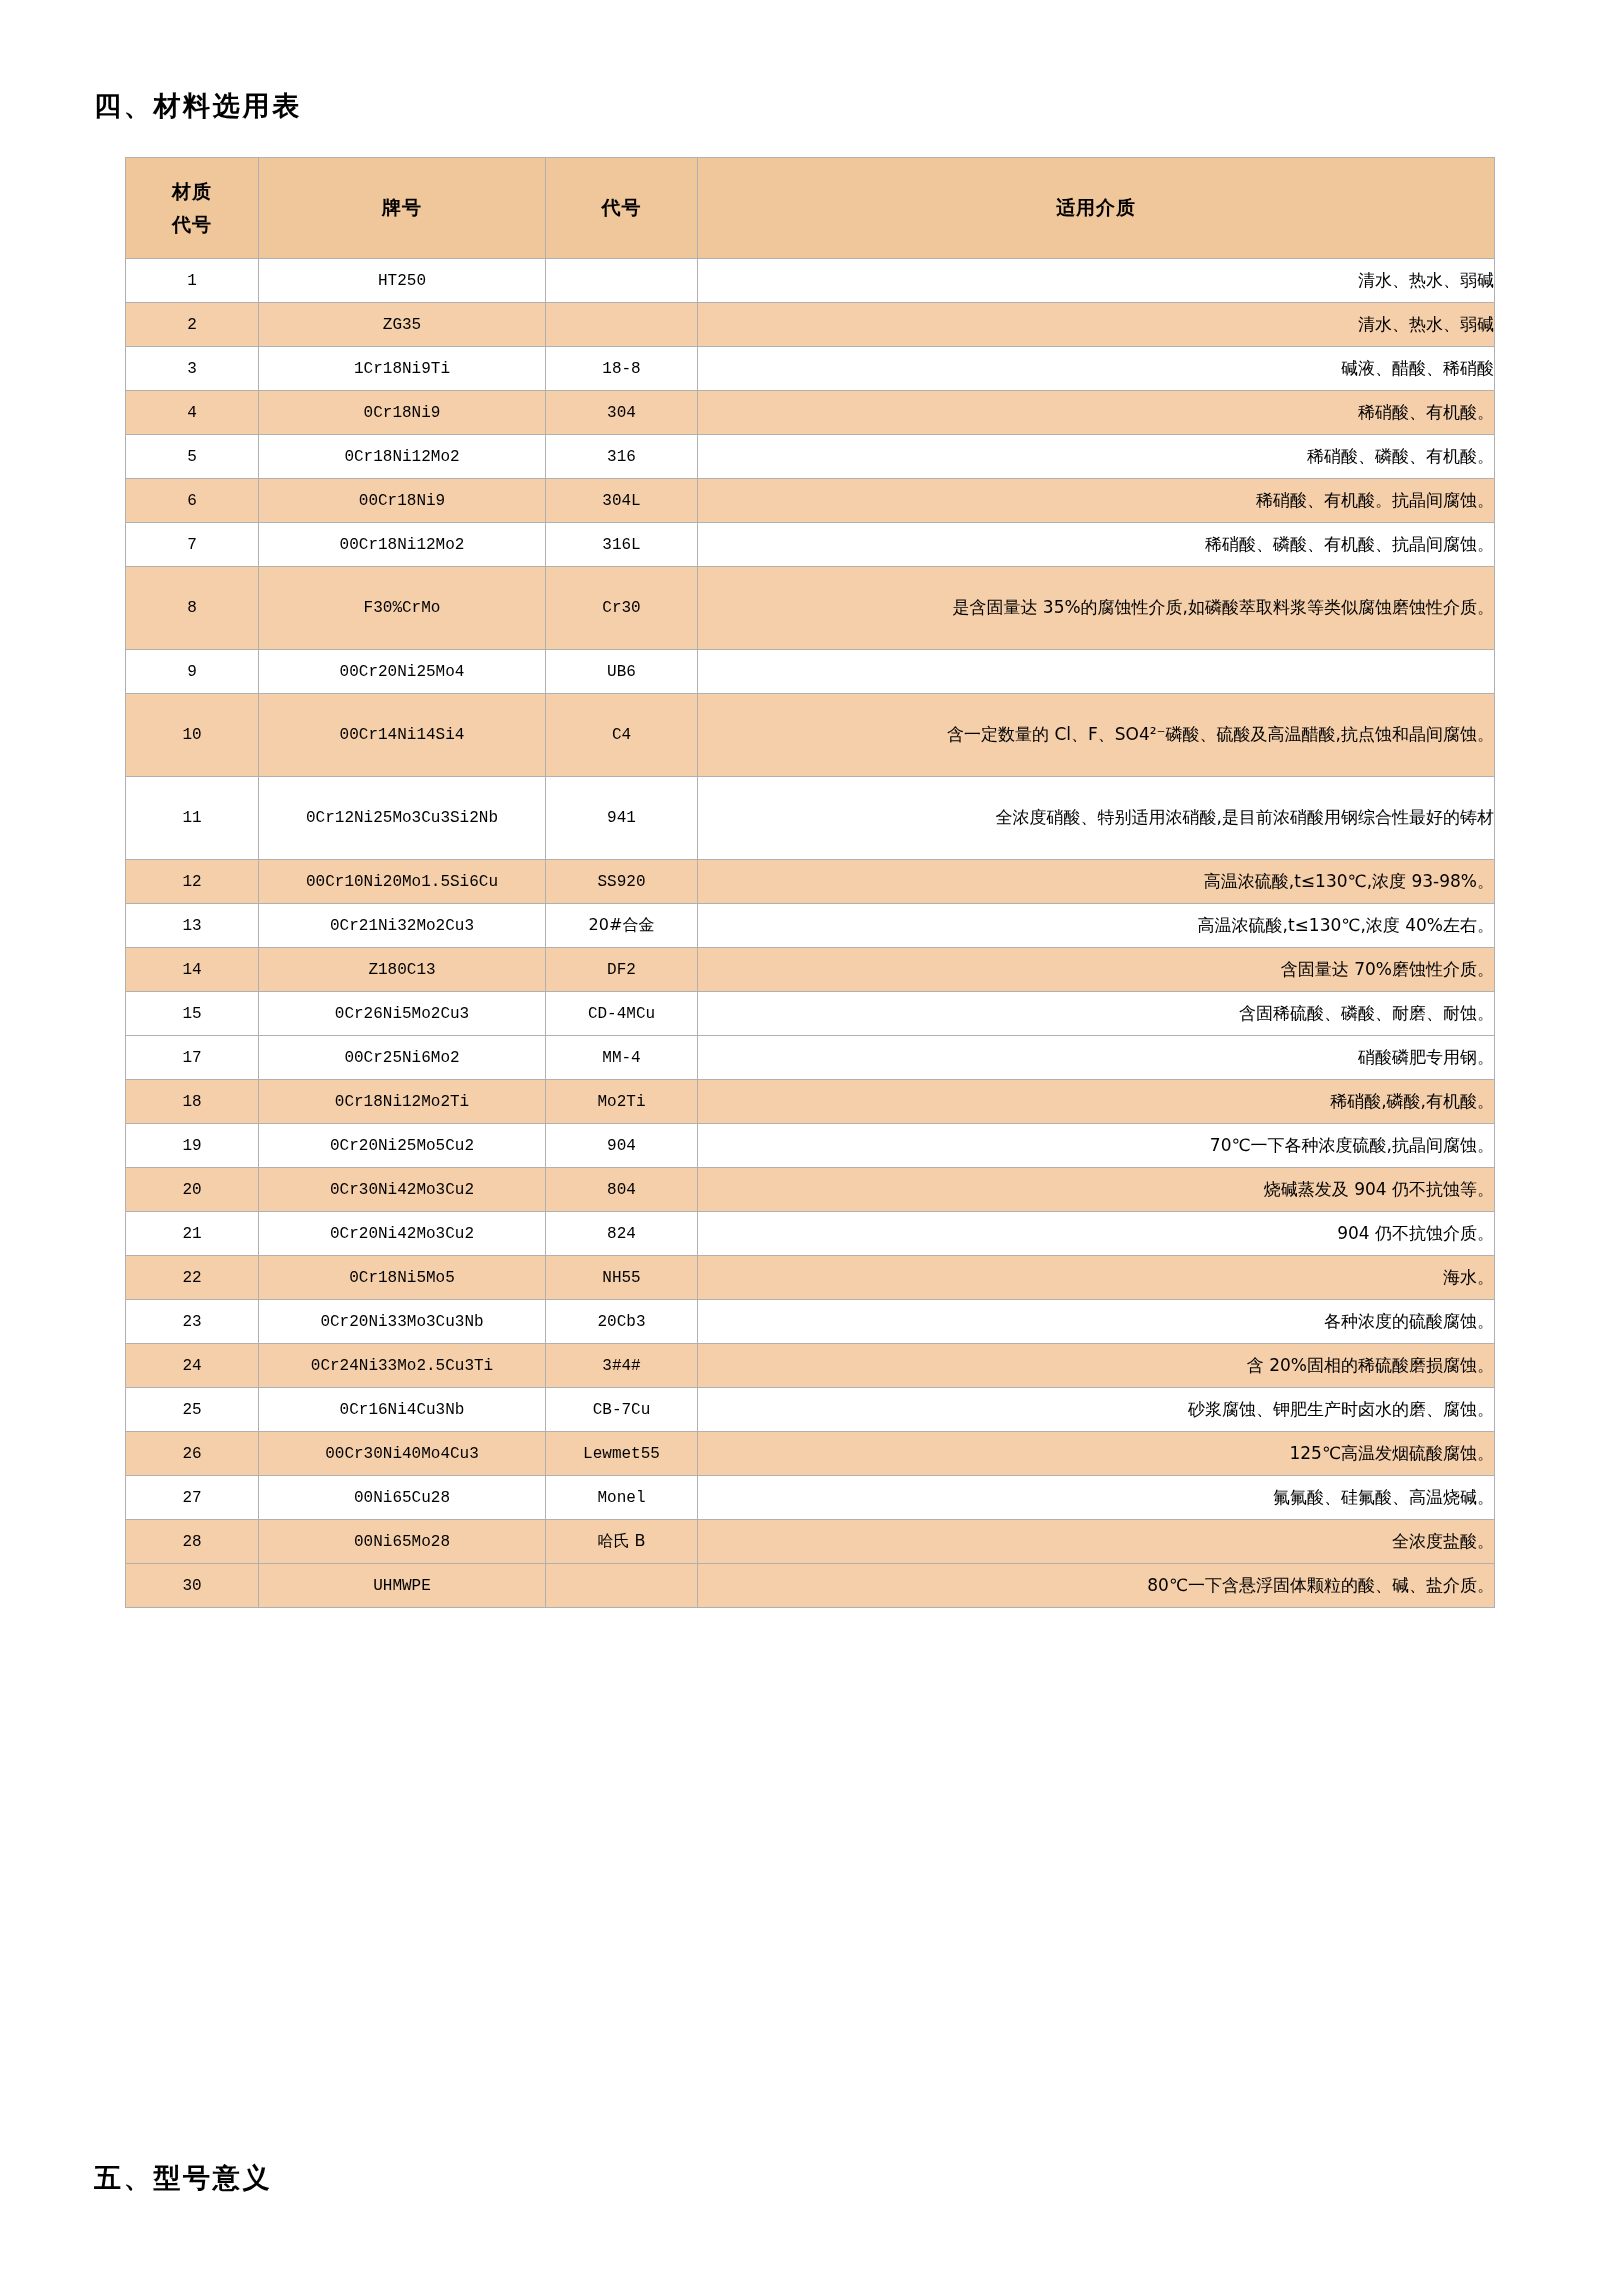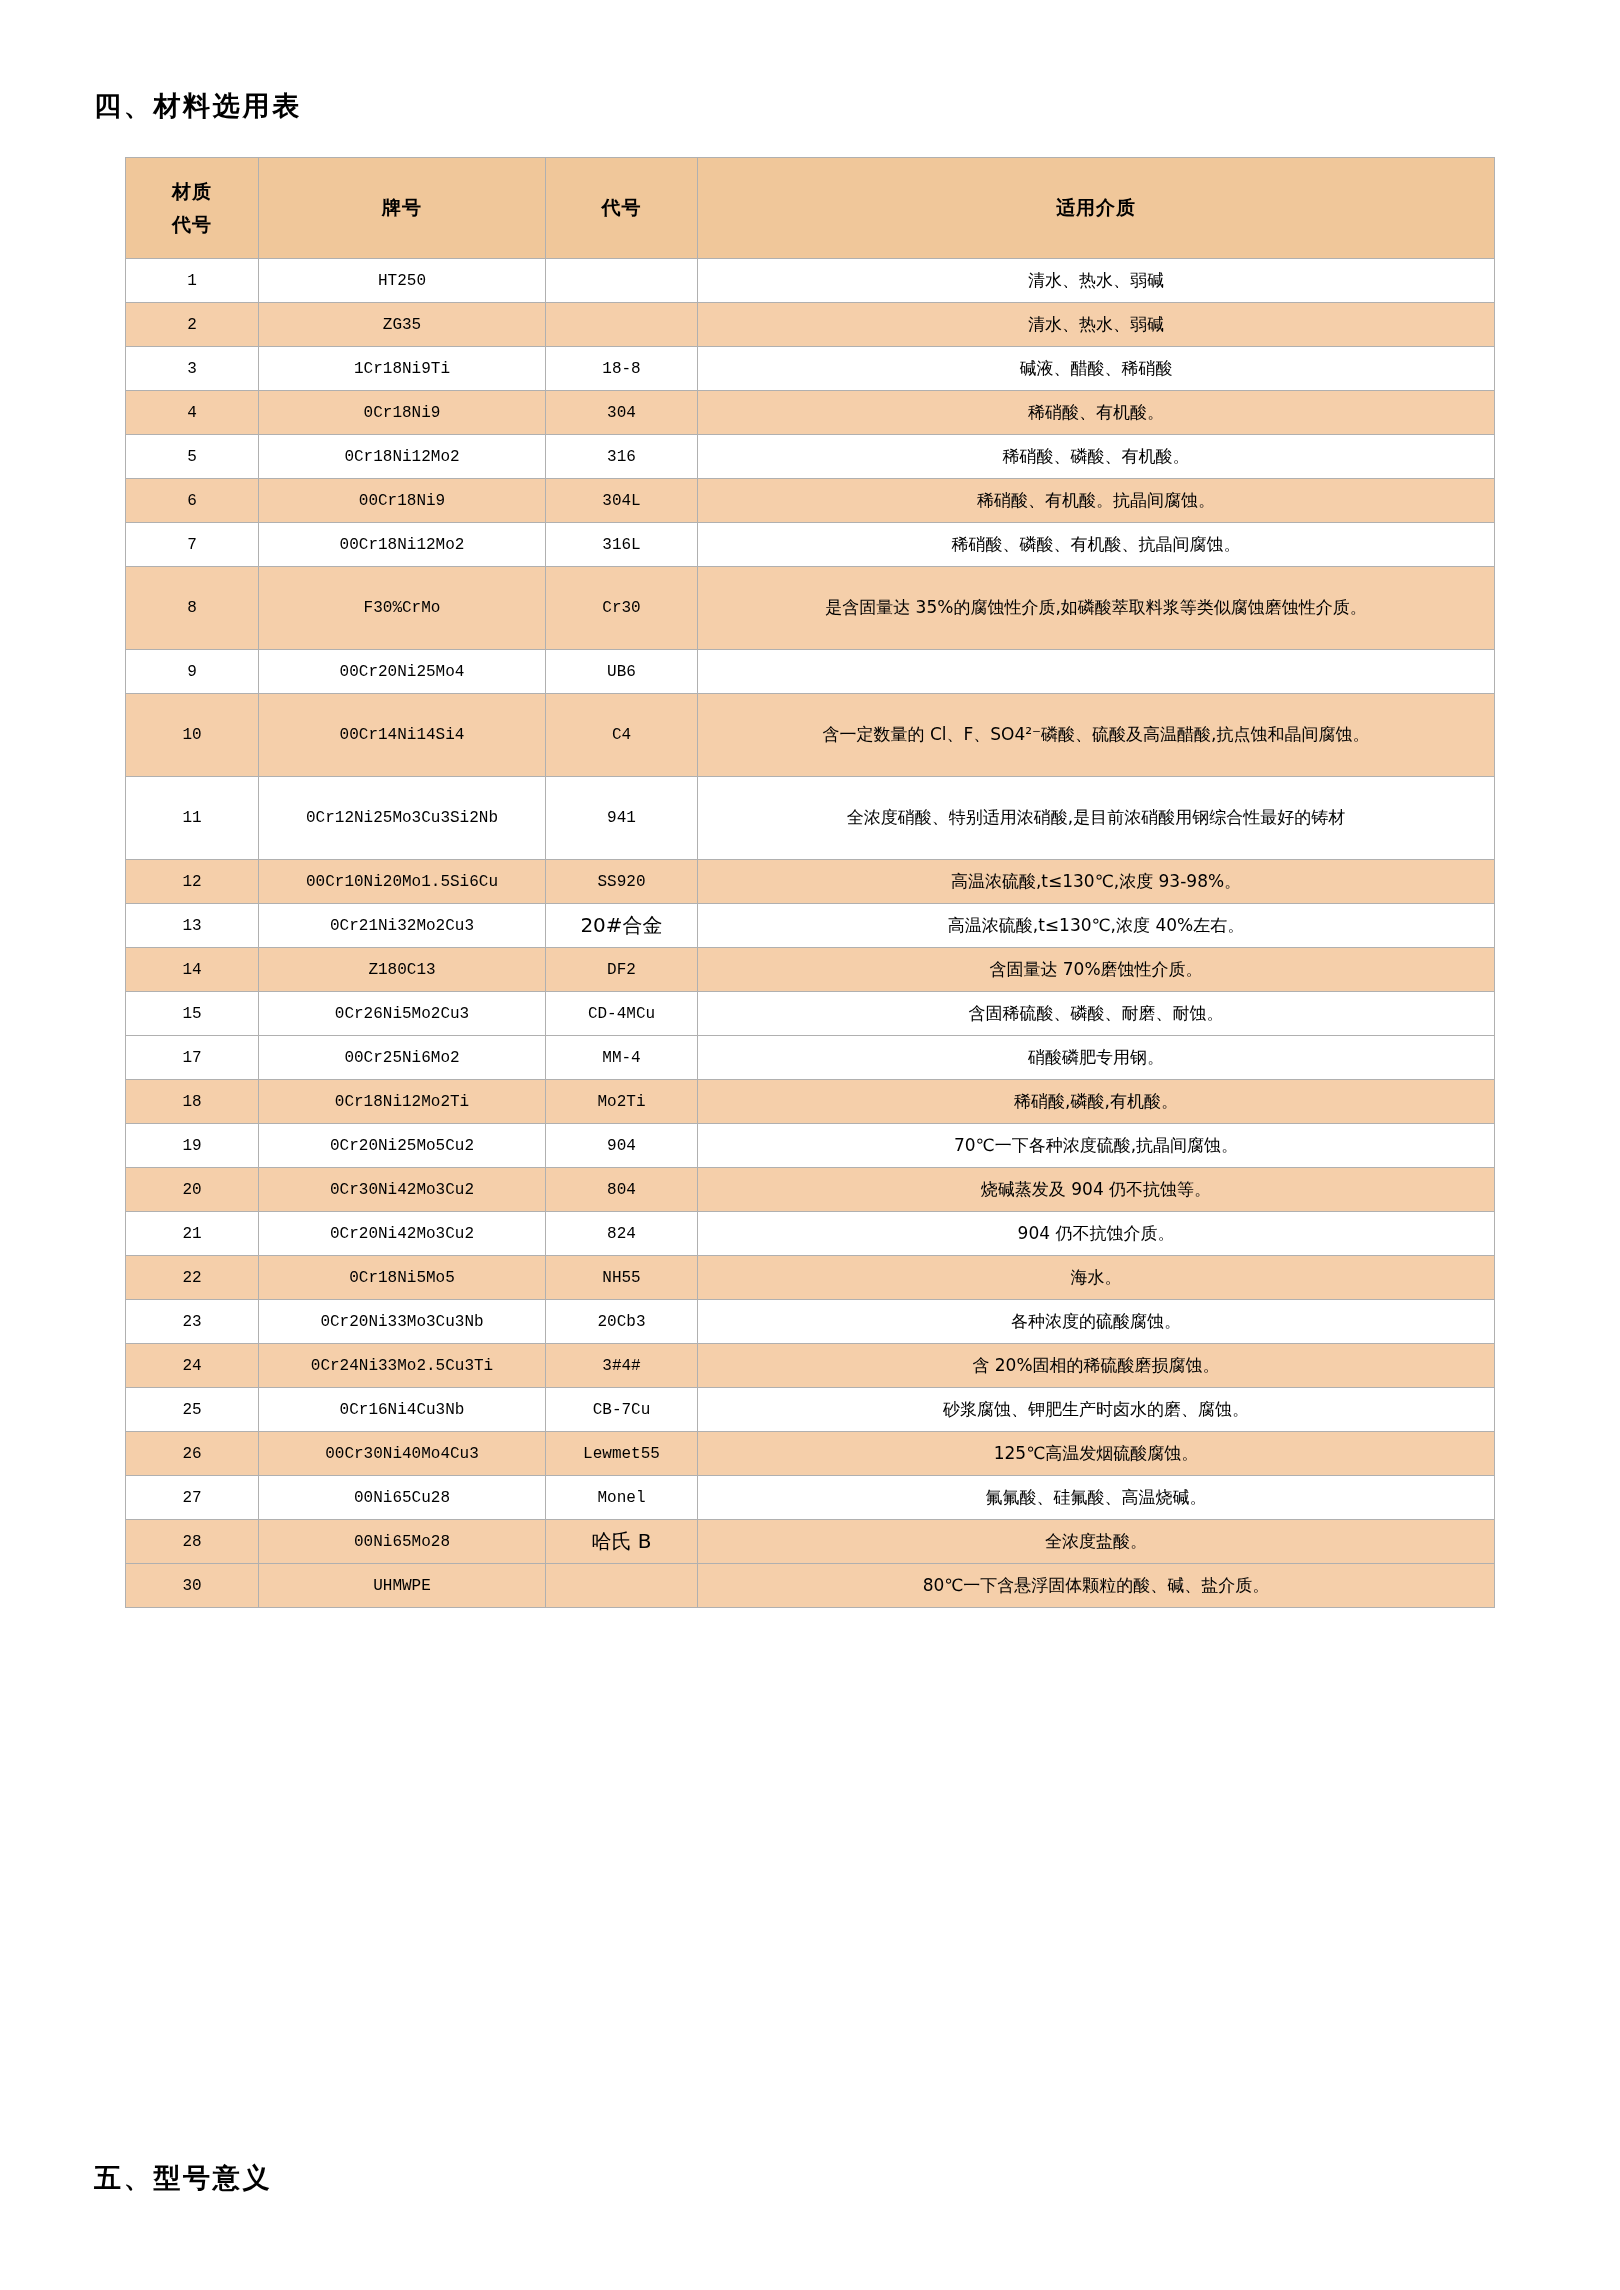--- a/index.html
+++ b/index.html
@@ -87,24 +87,24 @@
     font-size: 17px;
   }
   td.col-code, td.col-grade, td.col-sym {
     text-align: center;
     font-family: "Liberation Mono", monospace;
     font-size: 16px;
     letter-spacing: 0px;
   }
   td.col-grade.cjk, td.col-sym.cjk {
     font-family: "DejaVu Sans", sans-serif;
-    font-size: 20px;
+    font-size: 16px;
   }
   td.col-media {
-    text-align: center;
+    text-align: right;
     padding: 7.2px 12.5px;
     font-family: "DejaVu Sans", sans-serif;
     font-size: 17px;
     line-height: 1.85;
   }
   td.tall {
     height: 82px;
   }
 </style>
 </head>

